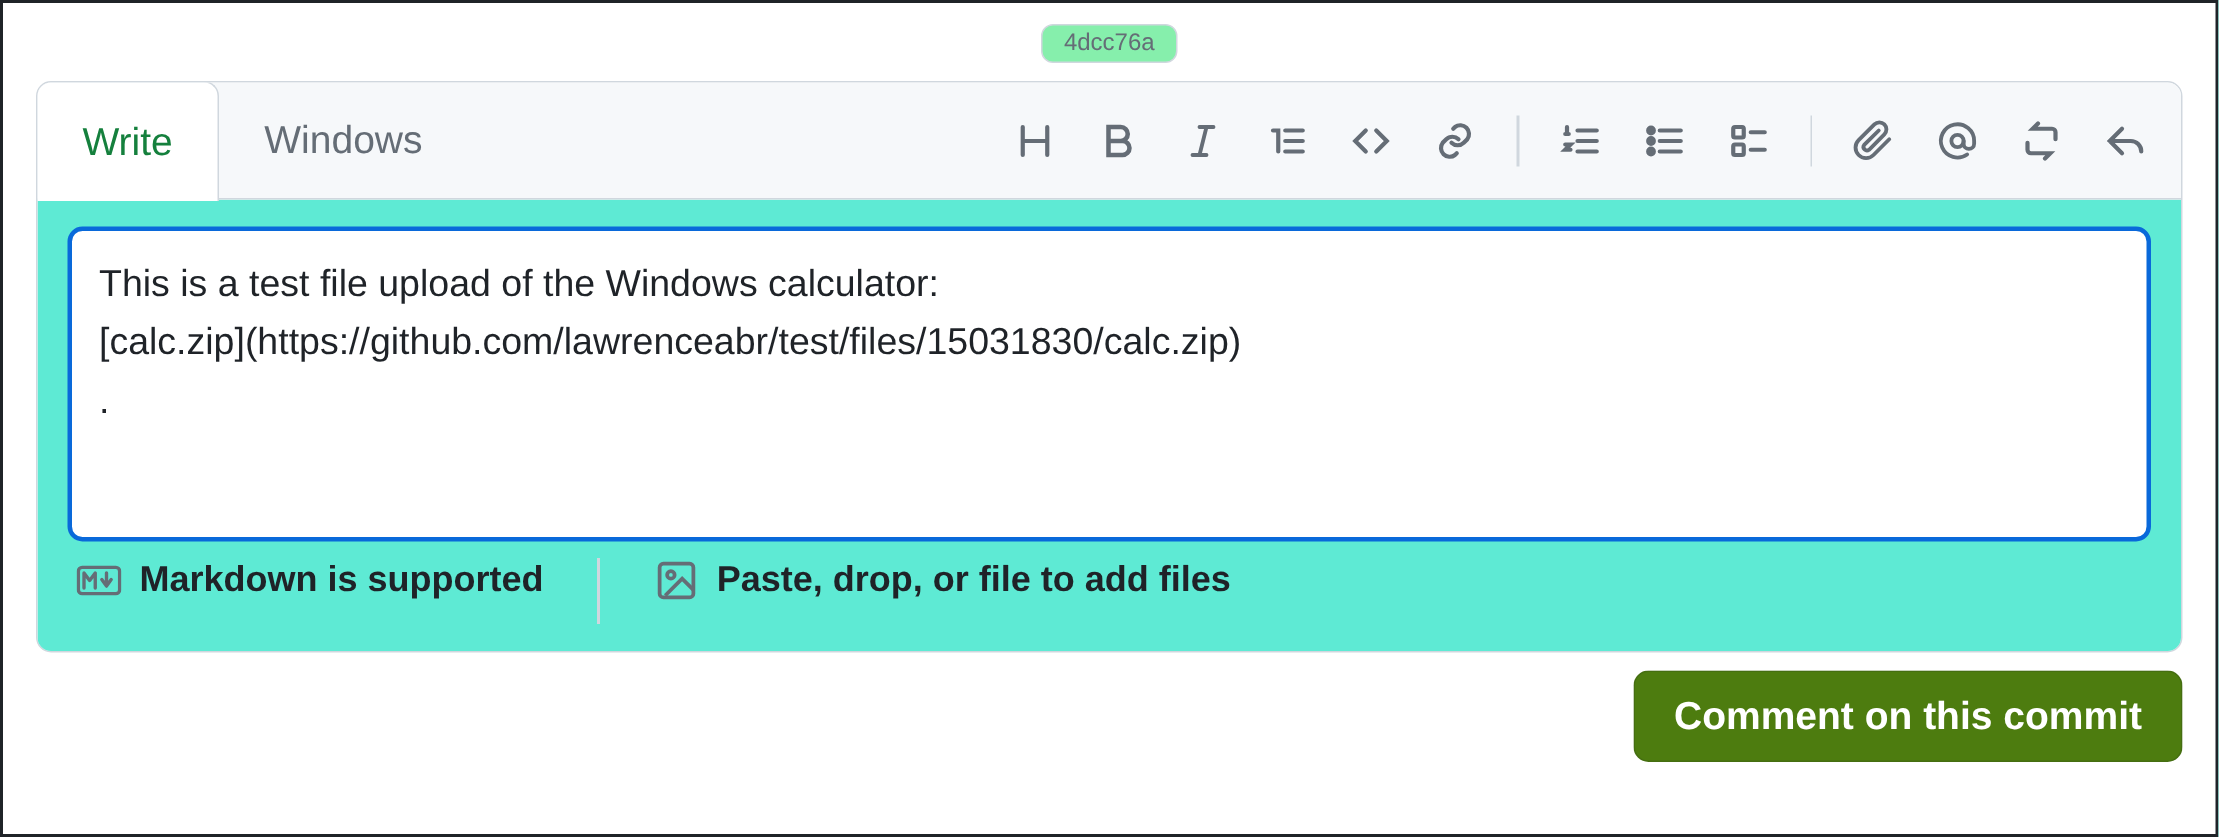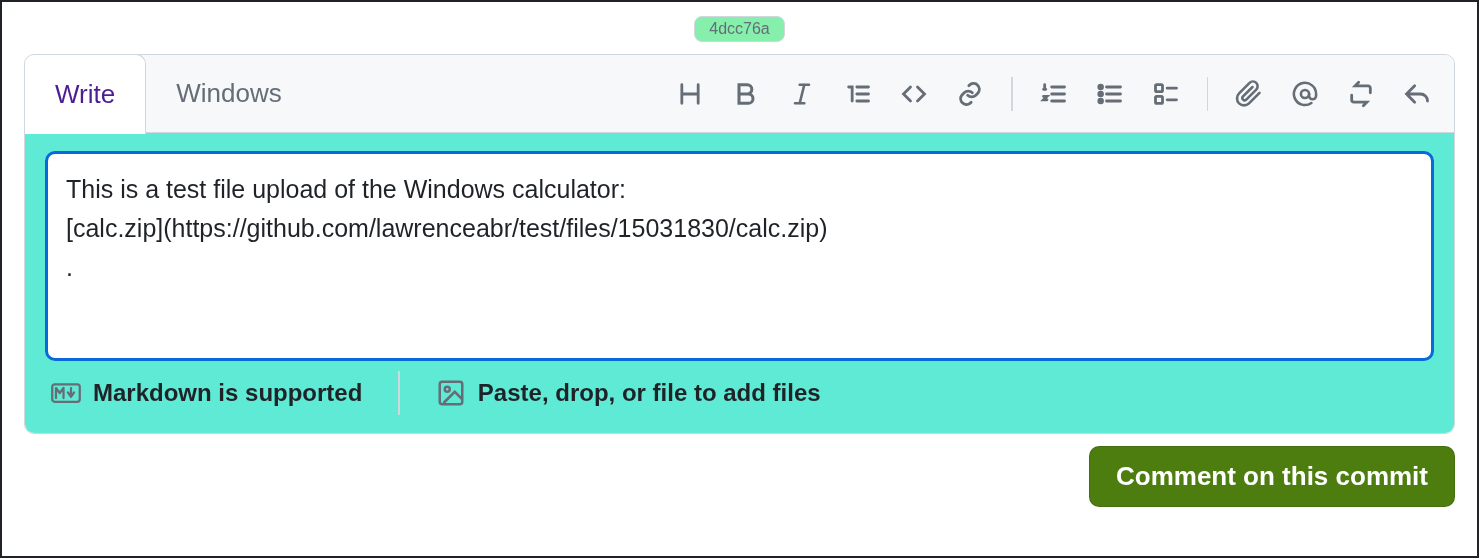--- a/index.html
+++ b/index.html
@@ -57,21 +57,21 @@
     align-items:center;
     justify-content:center;
     font-size:26px;
     color:#656d76;
     padding:0 30px;
     cursor:pointer;
     position:relative;
   }
   .tab.active {
     background:#fff;
-    color:#4c1d95;
+    color:#15803d;
     border:1.5px solid #d0d7de;
     border-bottom:none;
     border-top-left-radius:10px;
     border-top-right-radius:10px;
     margin-left:-1px;
     margin-top:-1px;
     margin-bottom:-1.5px;
     z-index:2;
   }
   .toolbar {
@@ -108,21 +108,21 @@
     padding:16px 18px;
     font-family: -apple-system, BlinkMacSystemFont, "Segoe UI", Helvetica, Arial, sans-serif;
     font-size:25px;
     line-height:1.55;
     resize:none;
     outline:none;
     color:#1f2328;
   }
   .footer-row {
     display:flex;
-    align-items:center;
+    align-items:flex-start;
     gap:36px;
     padding:6px 2px 2px 6px;
     font-size:24px;
     color:#1f2328;
     font-weight:600;
   }
   .footer-item {
     display:flex;
     align-items:center;
     gap:12px;

